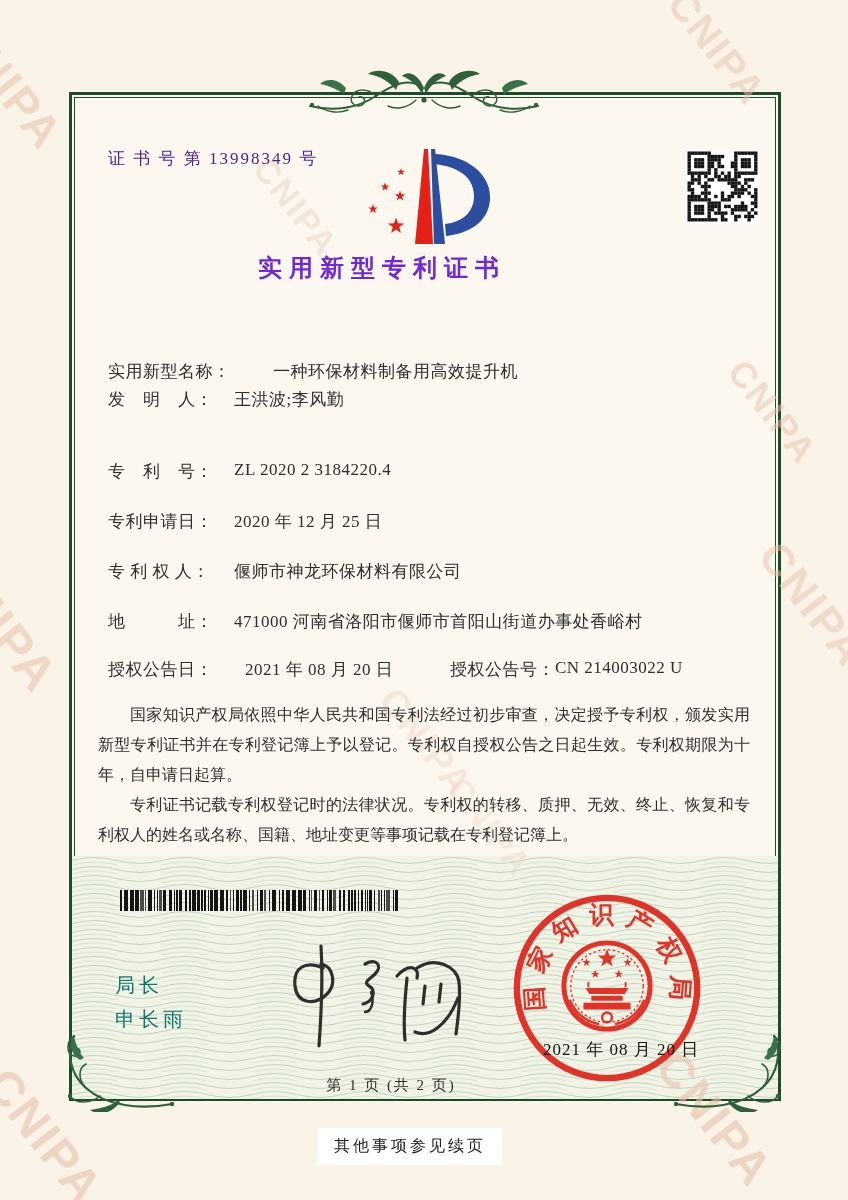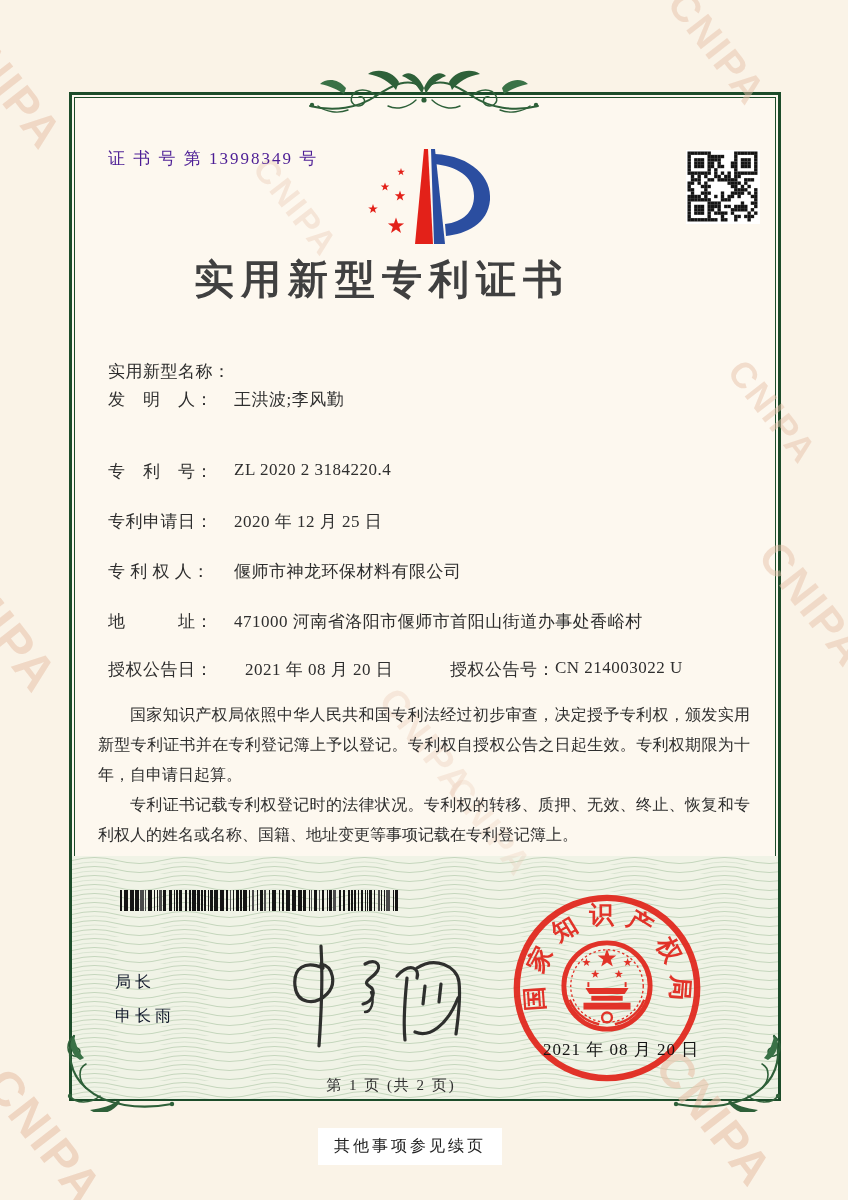--- a/index.html
+++ b/index.html
@@ -6,30 +6,30 @@
   .page{position:relative;width:848px;height:1200px;background:#faf3e7;overflow:hidden;
         font-family:"Liberation Serif","DejaVu Serif",serif;color:#2e2e2e;}
   .abs{position:absolute;}
   .wm{position:absolute;font-family:"Liberation Sans","DejaVu Sans",sans-serif;
       font-weight:bold;color:#e8c3ab;transform:rotate(52deg);transform-origin:left top;
       letter-spacing:2px;pointer-events:none;z-index:3;}
   .frame{position:absolute;left:69px;top:92px;width:712px;height:1009px;
          border:3px solid #1c4c2a;box-sizing:border-box;background:#fdf8ef;z-index:1;}
   .frame-inner{position:absolute;inset:2px;border:1.5px solid #1c4c2a;}
   .cert-no{left:108px;top:147px;font-size:17px;letter-spacing:2px;color:#4c1d95;z-index:5;}
-  .title{left:0;top:252px;width:764px;text-align:center;font-size:40px;font-weight:bold;
-         letter-spacing:7px;color:#404040;z-index:5;}
+  .title{left:0;top:252px;width:764px;text-align:center;font-size:24px;font-weight:bold;
+         letter-spacing:7px;color:#6d28d9;z-index:5;}
   .row{left:108px;width:600px;display:flex;font-size:17px;letter-spacing:.5px;z-index:5;}
   .row .lbl{flex:0 0 126px;}
   .row .val{flex:1;}
   .grant-pair{display:flex;font-size:17px;letter-spacing:.5px;z-index:5;}
   .paras{left:98px;top:700px;width:652px;font-size:16px;line-height:30px;
          text-align:justify;z-index:5;}
   .paras p{margin:0;text-indent:2em;}
-  .director{left:115px;font-size:16px;letter-spacing:4px;color:#0f172a;
+  .director{left:115px;font-size:20px;letter-spacing:4px;color:#0f766e;
             font-family:"Liberation Sans","DejaVu Sans",sans-serif;z-index:6;}
   .seal-date{left:531px;top:1038px;width:180px;font-size:17px;letter-spacing:1px;
              color:#151515;z-index:8;text-align:center;}
   .page-info{left:69px;top:1076px;width:644px;text-align:center;font-size:15px;
              letter-spacing:2px;z-index:6;}
   .cont-note{left:0;top:1128px;width:820px;text-align:center;z-index:6;}
   .cont-note span{display:inline-block;background:#ffffff;padding:8px 16px;
                   font-size:16px;letter-spacing:3px;color:#222;}
   svg{display:block;}
   .z4{z-index:4;} .z5{z-index:5;} .z6{z-index:6;} .z7{z-index:7;} .z2{z-index:2;}
@@ -361,20 +361,21 @@
         <rect x="38.13" y="68.10" width="3.38" height="3.38"></rect>
         <rect x="48.12" y="68.10" width="3.38" height="3.38"></rect>
         <rect x="61.44" y="68.10" width="3.38" height="3.38"></rect>
       </g>
   </svg>
 
   <div class="abs title">实用新型专利证书</div>
 
   <div class="abs row" style="top:360px;gap:39px;">
     <span class="lbl">实用新型名称：</span>
+    <span class="val">一种环保材料制备用高效提升机</span>
   </div>
   <div class="abs row" style="top:388px;">
     <span class="lbl">发　明　人：</span>
     <span class="val">王洪波;李风勤</span>
   </div>
   <div class="abs row" style="top:460px;">
     <span class="lbl">专　利　号：</span>
     <span class="val">ZL 2020 2 3184220.4</span>
   </div>
   <div class="abs row" style="top:510px;">

